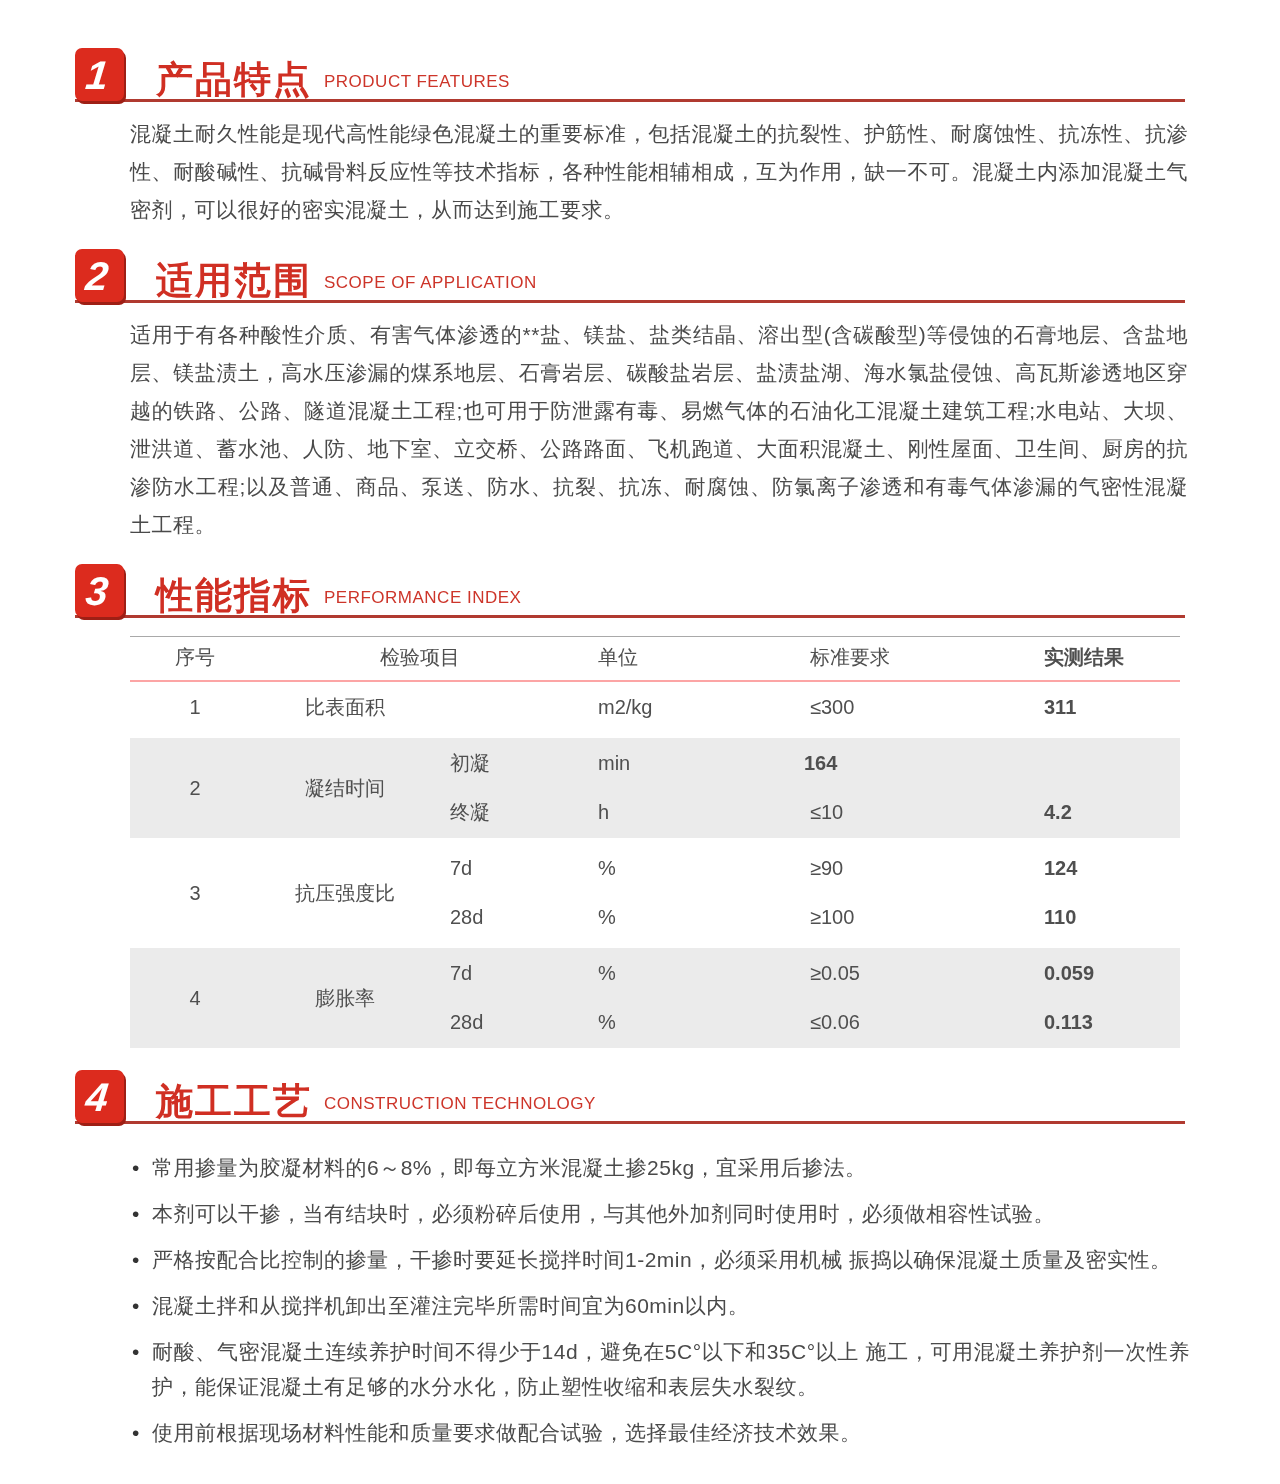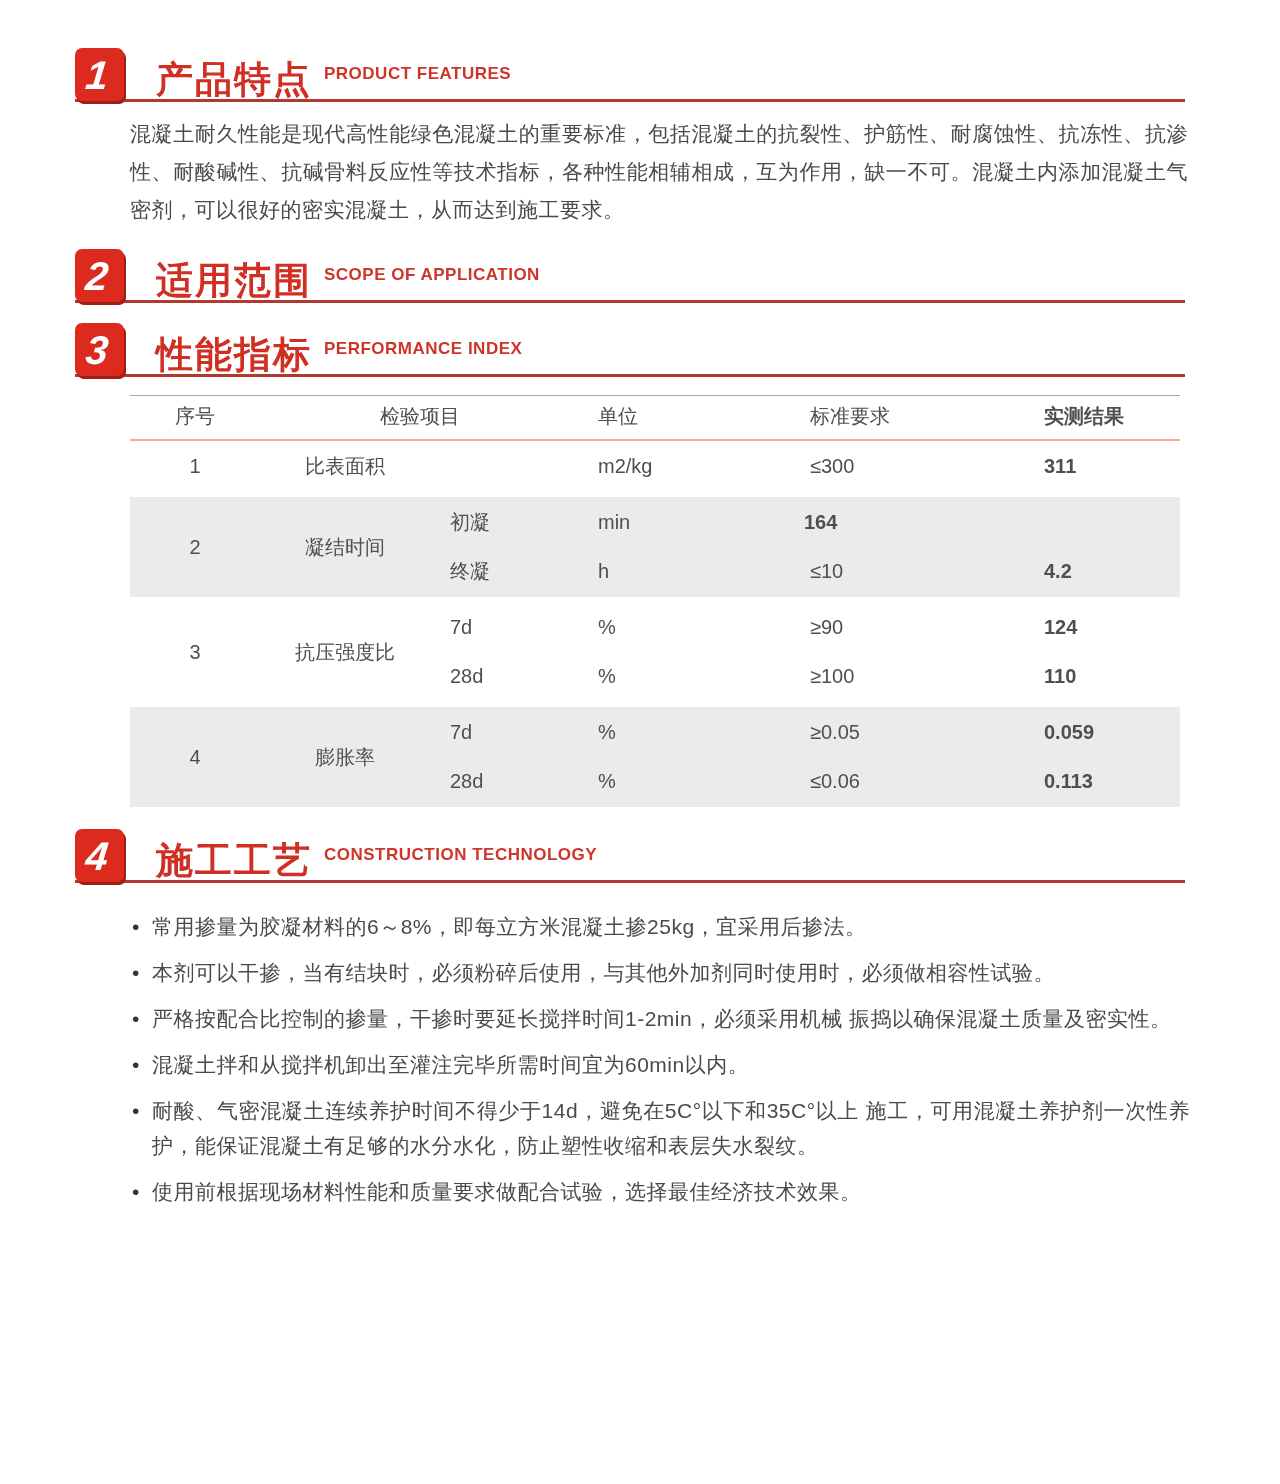--- a/index.html
+++ b/index.html
@@ -46,25 +46,25 @@
     font-size: 37px;
     font-weight: bold;
     color: #d02f23;
     letter-spacing: 2px;
     margin-left: 32px;
     line-height: 1;
     padding-bottom: 1px;
   }
   .title-en {
     font-size: 17px;
-    font-weight: bold;
+    font-weight: normal;
     color: #cd352a;
     margin-left: 12px;
     letter-spacing: 0.5px;
-    padding-bottom: 15px;
+    padding-bottom: 7px;
   }
 
   
   .para {
     margin: 13px 12px 18px 55px;
     width: 1058px;
     font-size: 21px;
     line-height: 38px;
     color: #4a4a4a;
     text-align: justify;
@@ -166,20 +166,21 @@
   </div>
 
   <div class="sec sec-2">
     <div class="sec-header">
       <div class="badge">
         <span>2</span>
       </div>
       <div class="title-cn">适用范围</div>
       <div class="title-en">SCOPE OF APPLICATION</div>
     </div>
+    <p class="para">适用于有各种酸性介质、有害气体渗透的**盐、镁盐、盐类结晶、溶出型(含碳酸型)等侵蚀的石膏地层、含盐地层、镁盐渍土，高水压渗漏的煤系地层、石膏岩层、碳酸盐岩层、盐渍盐湖、海水氯盐侵蚀、高瓦斯渗透地区穿越的铁路、公路、隧道混凝土工程;也可用于防泄露有毒、易燃气体的石油化工混凝土建筑工程;水电站、大坝、泄洪道、蓄水池、人防、地下室、立交桥、公路路面、飞机跑道、大面积混凝土、刚性屋面、卫生间、厨房的抗渗防水工程;以及普通、商品、泵送、防水、抗裂、抗冻、耐腐蚀、防氯离子渗透和有毒气体渗漏的气密性混凝土工程。</p>
   </div>
 
   <div class="sec sec-3">
     <div class="sec-header">
       <div class="badge">
         <span>3</span>
       </div>
       <div class="title-cn">性能指标</div>
       <div class="title-en">PERFORMANCE INDEX</div>
     </div>

